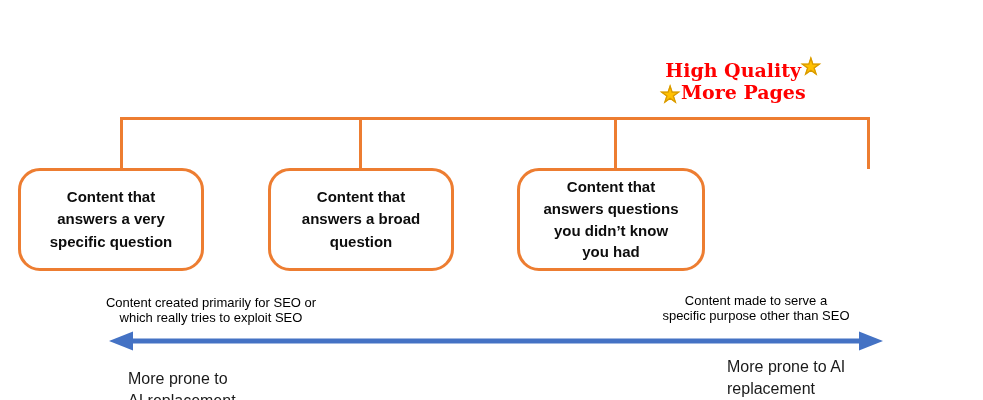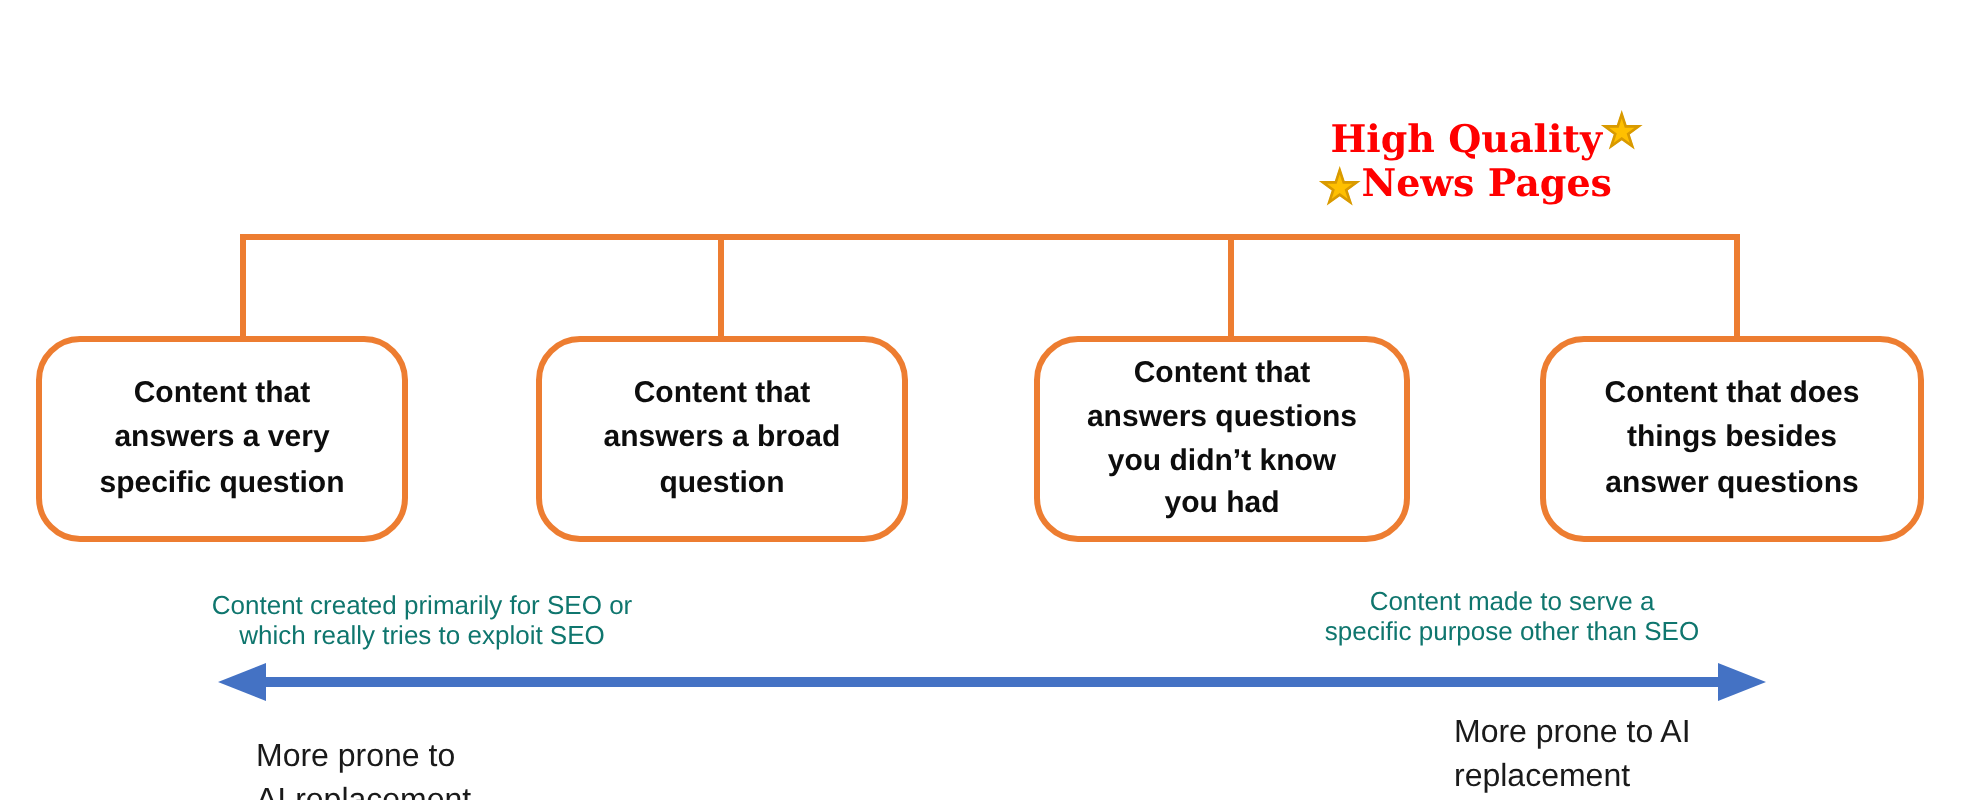--- a/index.html
+++ b/index.html
@@ -70,21 +70,21 @@
   .node-2 { left: 268px; width: 186px; }
   .node-3 { left: 517px; width: 188px; line-height: 1.45; }
   .node-4 { left: 770px; width: 192px; }
 
   
   .annotation {
     position: absolute;
     text-align: center;
     font-size: 13px;
     line-height: 1.16;
-    color: #0f766e;
+    color: #000000;
     white-space: pre-line;
   }
   .annotation-left  { left: 91px;  top: 247px; width: 240px; }
   .annotation-right { left: 636px; top: 245px; width: 240px; }
 
   
   .arrow-svg { position: absolute; left: 100px; top: 281px; }
 
   
   .pole {
@@ -102,43 +102,40 @@
 
 <div class="canvas">
 
   <div class="title">
     <div class="t-line">
       <span>High Quality</span>
         <span class="star star-1">★</span>
     </div>
     <div class="t-line t-line2">
       <span class="star star-2">★</span>
-        <span>News Pages</span>
+        <span>More Pages</span>
     </div>
   </div>
 
   <div class="conn conn-h"></div>
   <div class="conn conn-v conn-v1"></div>
   <div class="conn conn-v conn-v2"></div>
   <div class="conn conn-v conn-v3"></div>
   <div class="conn conn-v conn-v4"></div>
 
   <div class="node node-1">Content that
 answers a very
 specific question</div>
   <div class="node node-2">Content that
 answers a broad
 question</div>
   <div class="node node-3">Content that
 answers questions
 you didn’t know
 you had</div>
-  <div class="node node-4">Content that does
-things besides
-answer questions</div>
 
   <div class="annotation annotation-left">Content created primarily for SEO or
 which really tries to exploit SEO</div>
   <div class="annotation annotation-right">Content made to serve a
 specific purpose other than SEO</div>
 
   <svg class="arrow-svg" width="792" height="24" viewBox="0 0 792 24" aria-hidden="true">
     <line x1="28" y1="12" x2="764" y2="12" stroke="#4472C4" stroke-width="5"></line>
     <polygon points="9,12 33,2.5 33,21.5" fill="#4472C4"></polygon>
     <polygon points="783,12 759,2.5 759,21.5" fill="#4472C4"></polygon>

